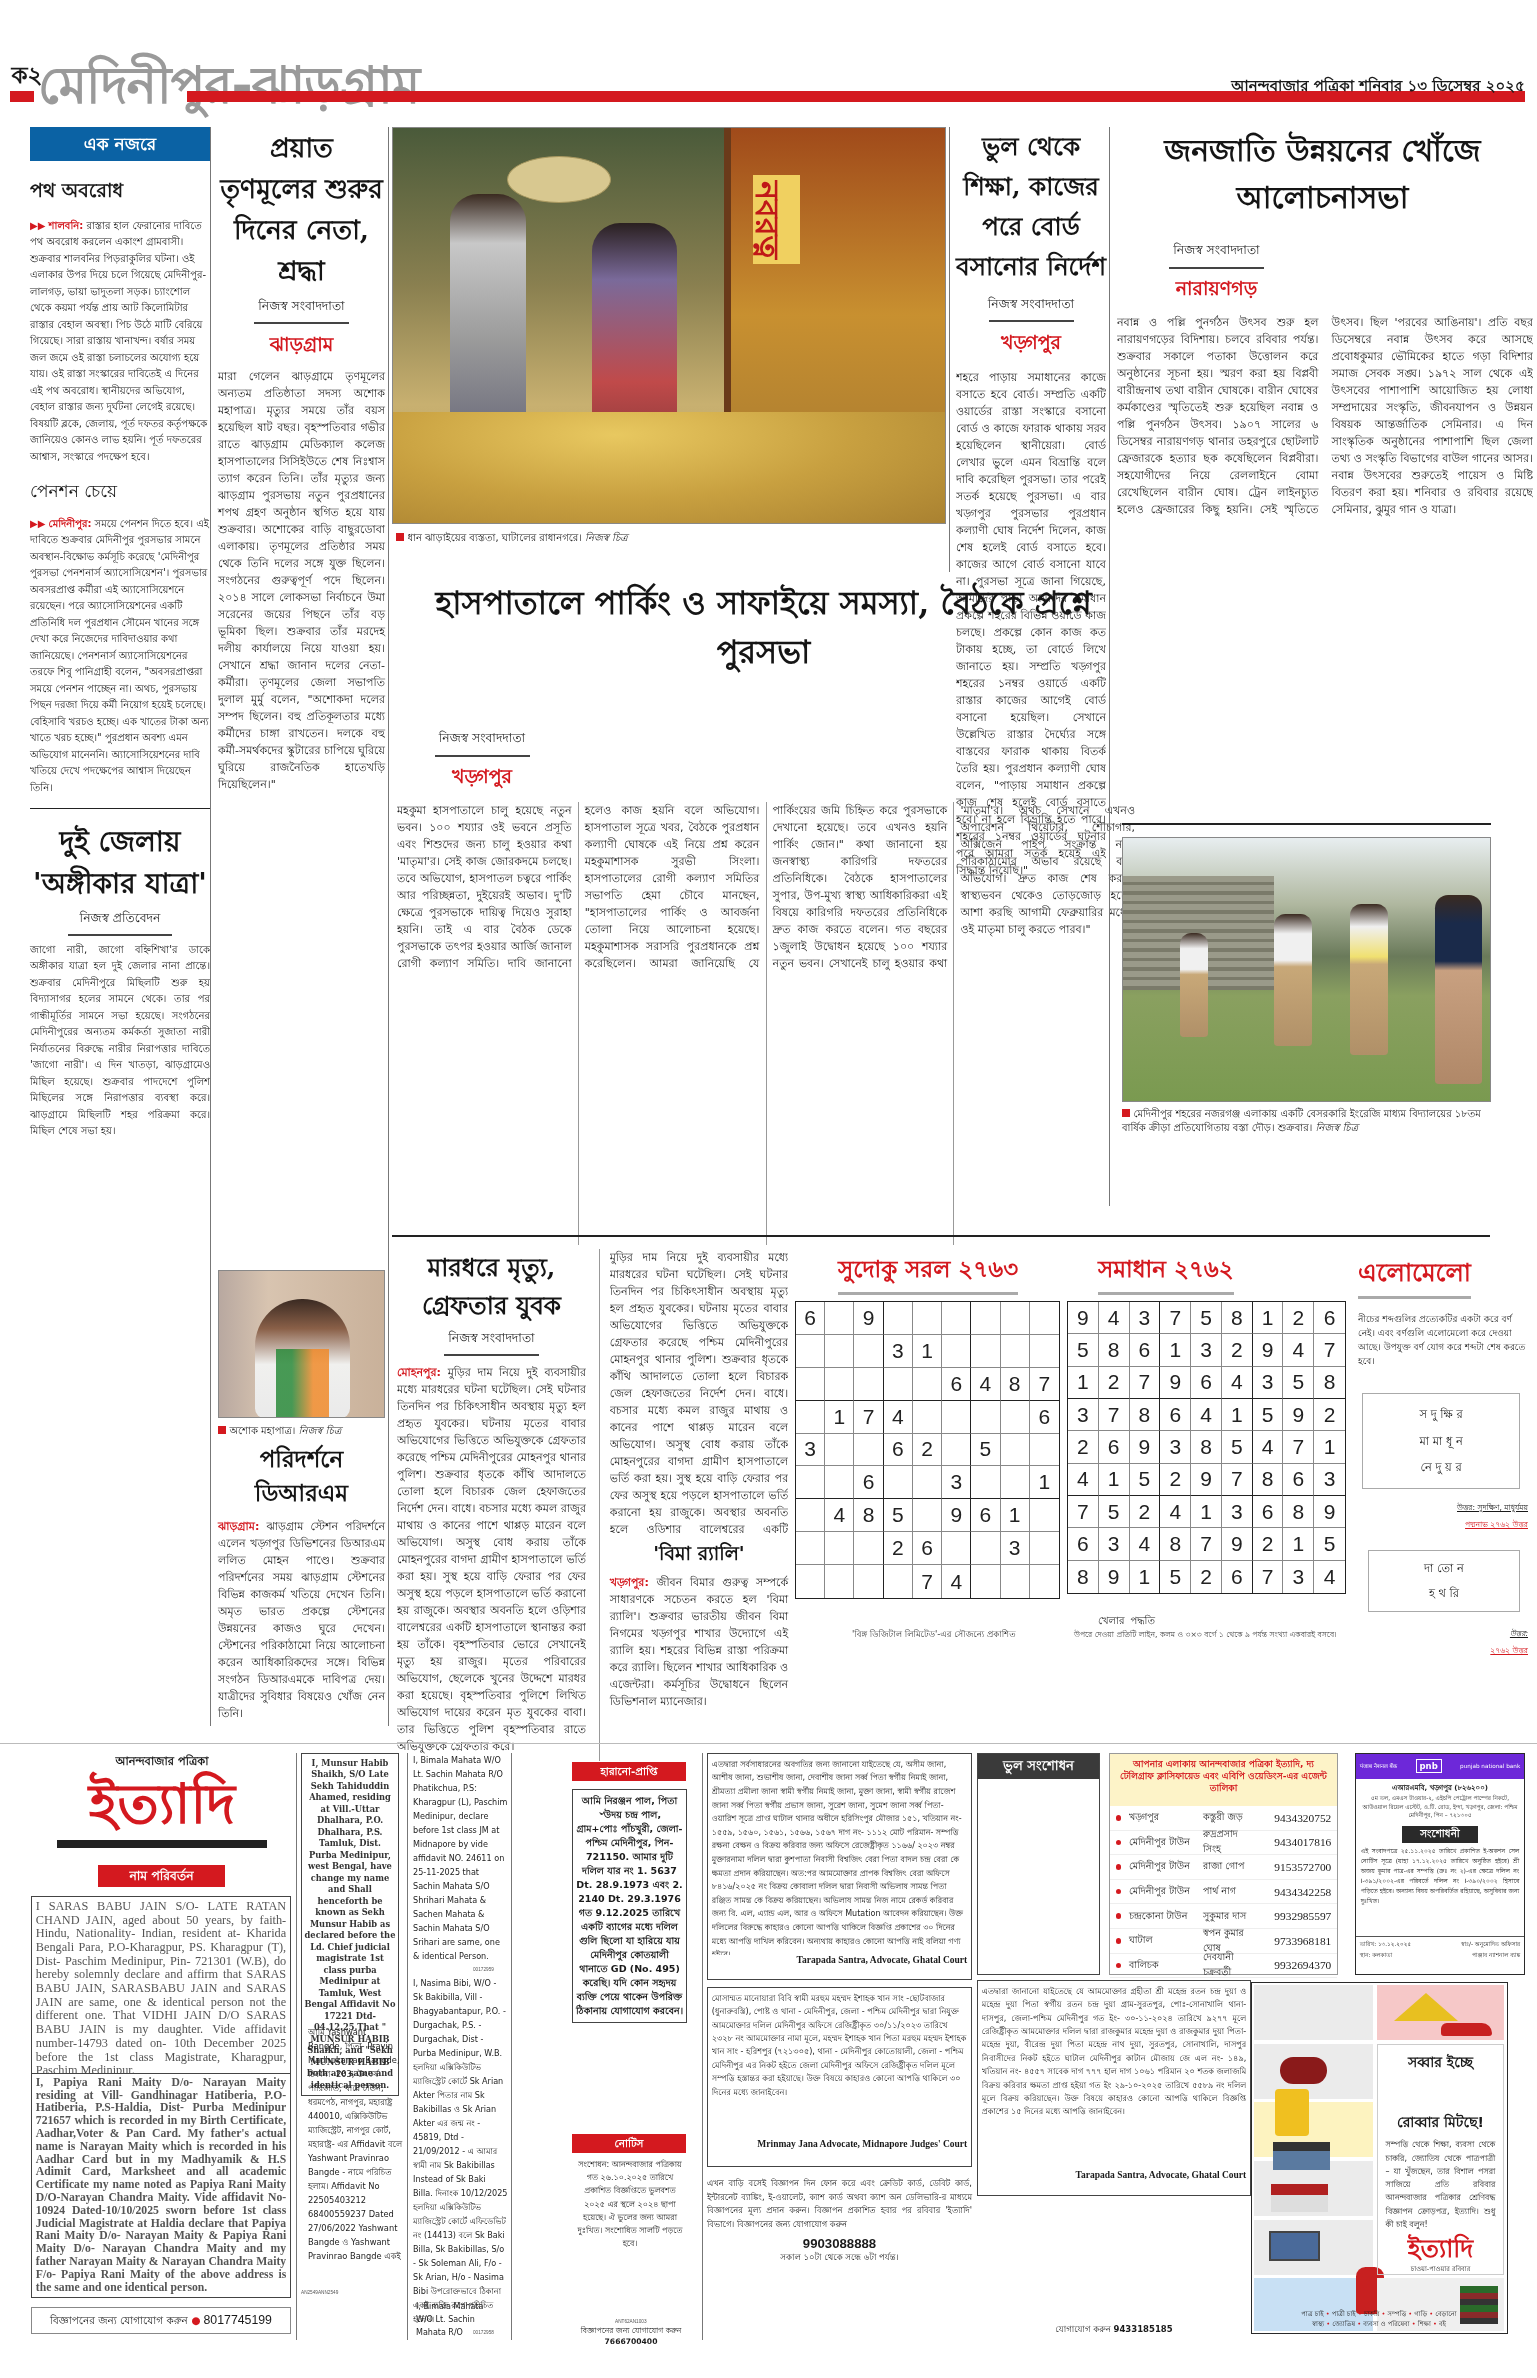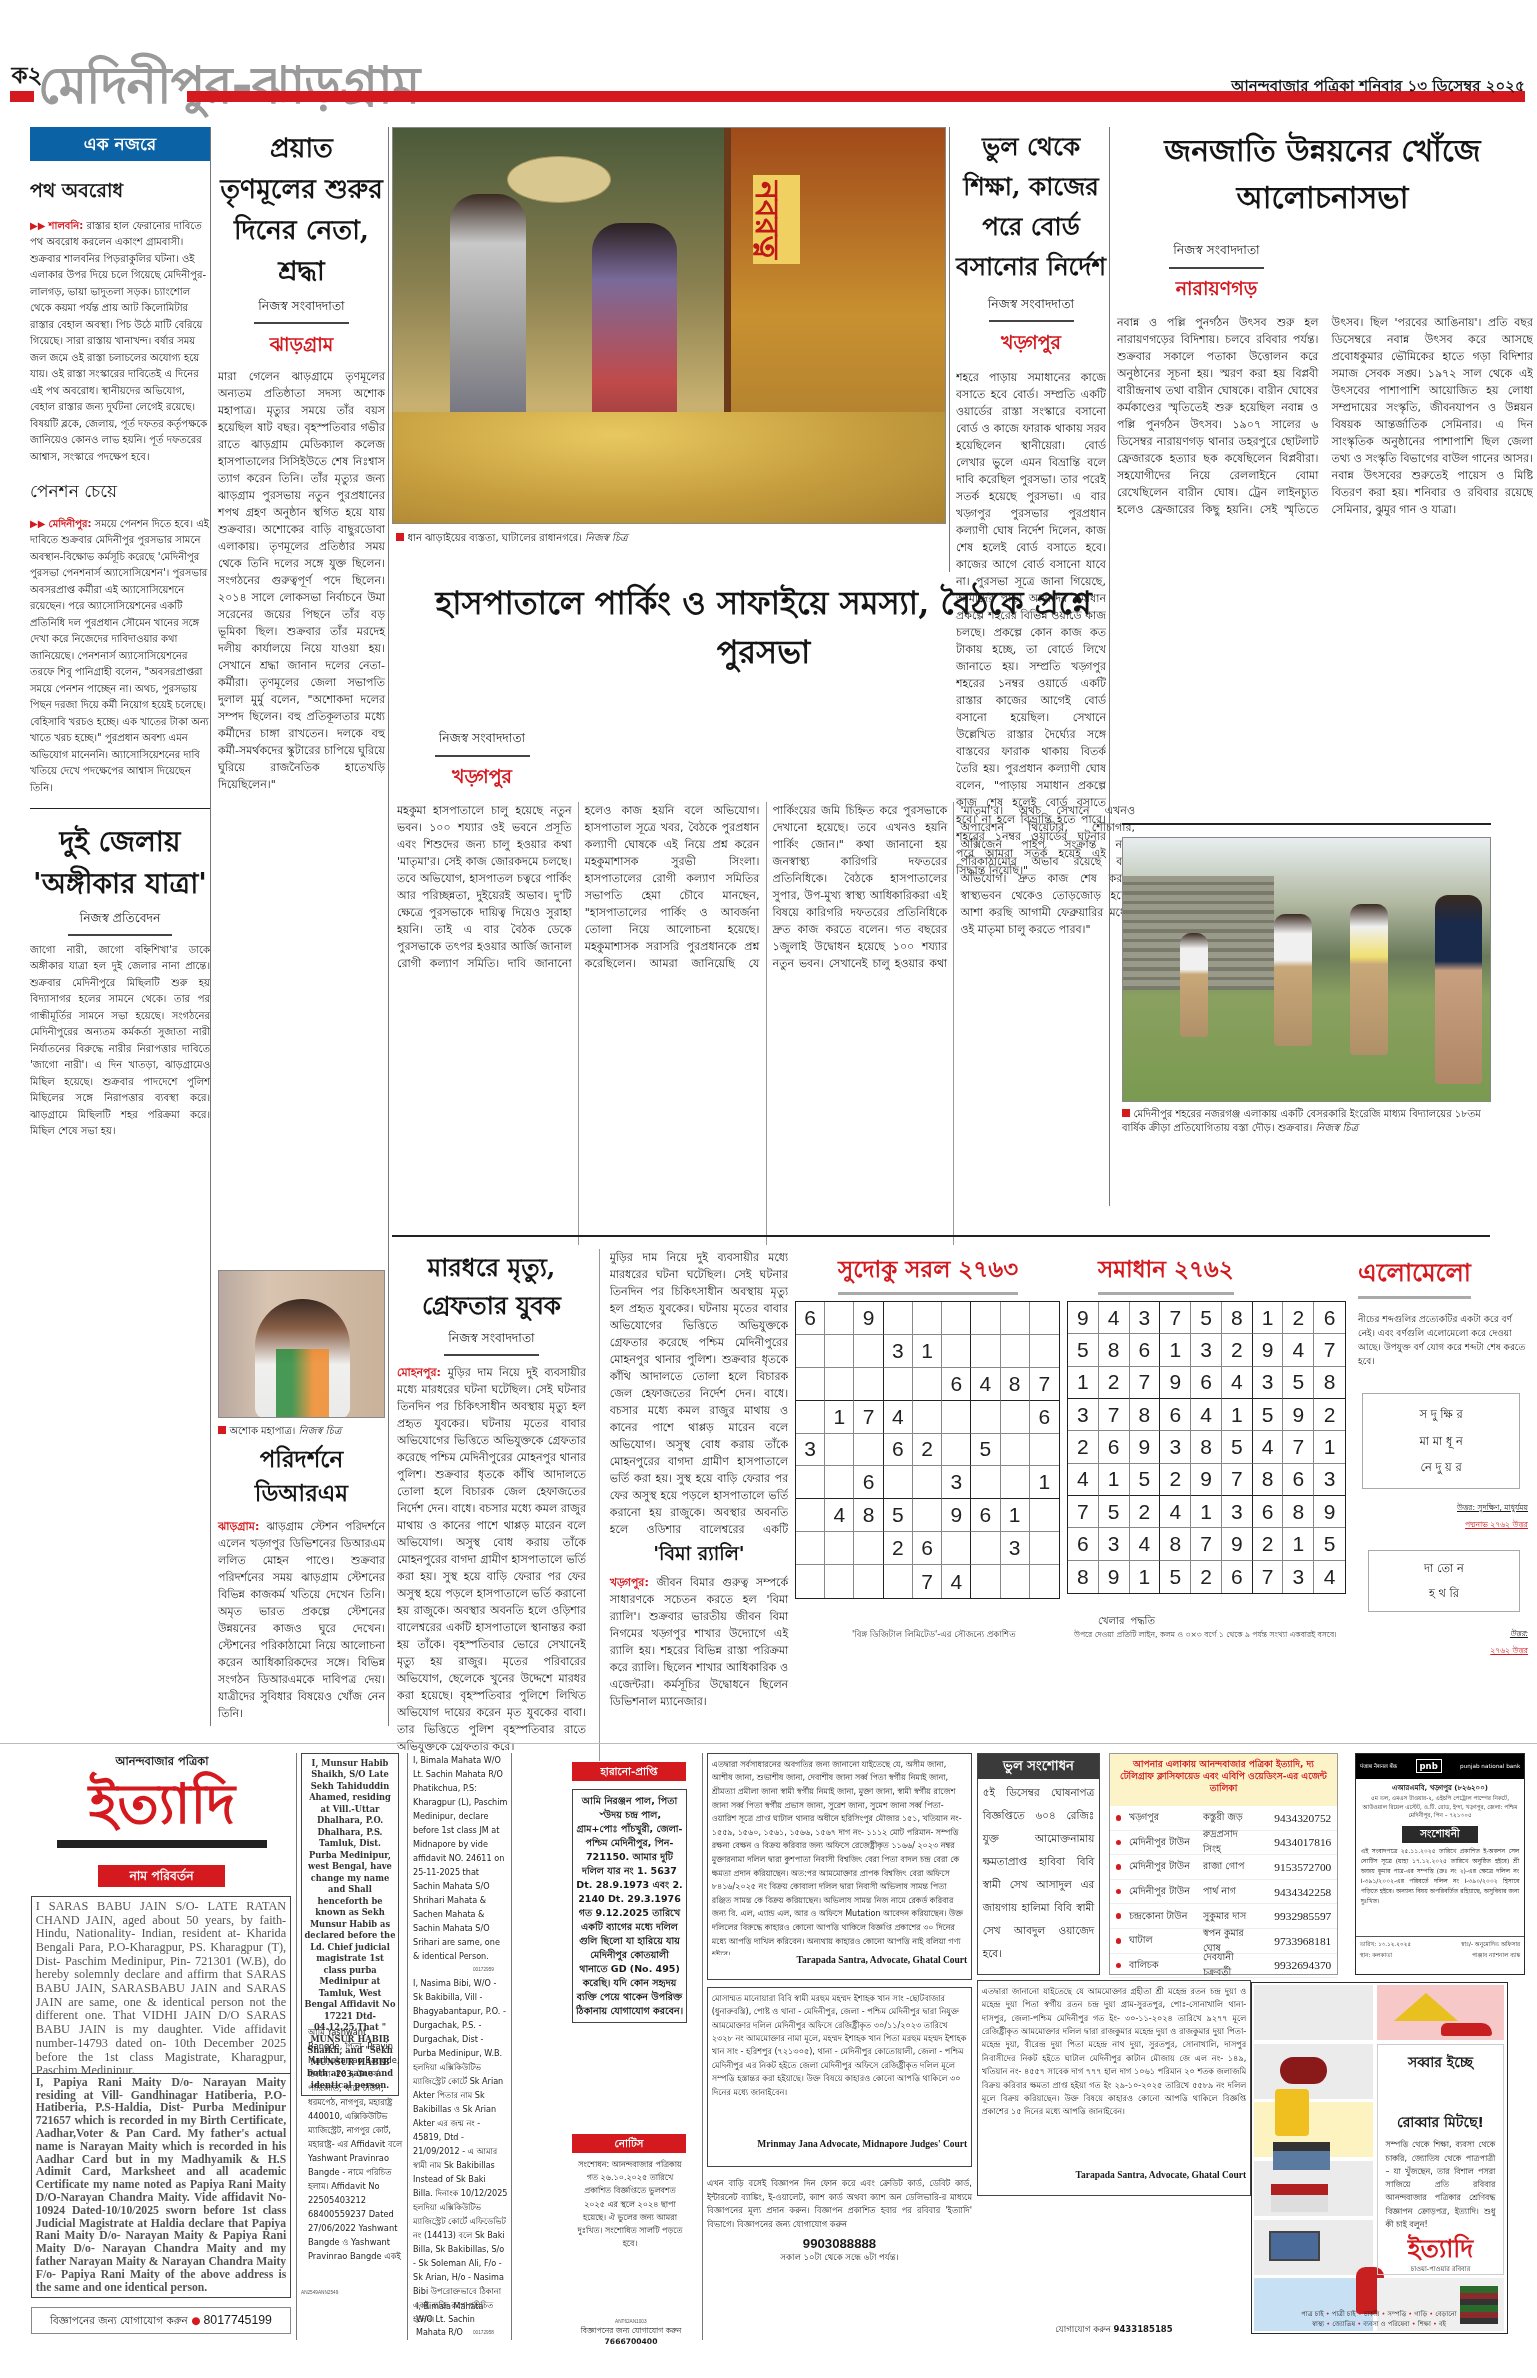--- a/index.html
+++ b/index.html
@@ -412,21 +412,20 @@
   <div style="text-align:right;font-family:'Liberation Serif',serif;font-weight:bold;font-size:9.5px;">Mrinmay Jana Advocate, Midnapore Judges' Court</div>
 </div>
 <div class="abs" style="left:707px;top:2177px;width:265px;">
   <div class="small-text" style="font-size:8.3px;line-height:13.7px;text-align:justify;">এখন বাড়ি বসেই বিজ্ঞাপন দিন ফোন করে এবং ক্রেডিট কার্ড, ডেবিট কার্ড, ইন্টারনেট ব্যাঙ্কিং, ই-ওয়ালেট, ক্যাশ কার্ড অথবা ক্যাশ অন ডেলিভারি-র মাধ্যমে বিজ্ঞাপনের মূল্য প্রদান করুন। বিজ্ঞাপন প্রকাশিত হবার পর রবিবার 'ইত্যাদি' বিভাগে। বিজ্ঞাপনের জন্য যোগাযোগ করুন</div>
   <div style="font-family:'Liberation Sans',sans-serif;font-weight:bold;font-size:13.2px;text-align:center;margin-top:3.8px;">9903088888</div>
   <div style="font-family:'DejaVu Sans',sans-serif;font-size:8.5px;text-align:center;">সকাল ১০টা থেকে সন্ধে ৬টা পর্যন্ত।</div>
 </div>
 
 <div class="abs" style="left:977px;top:1753px;width:123px;height:222px;border:1.9px solid #444;">
   <div style="background:#3a3a3a;color:#fff;font-family:'DejaVu Sans',sans-serif;font-weight:bold;font-size:13.2px;text-align:center;height:24.6px;line-height:24.6px;">ভুল সংশোধন</div>
-  <div style="font-family:'DejaVu Sans',sans-serif;font-size:10.4px;line-height:23px;text-align:justify;padding:2.8px 4.7px;">৫ই ডিসেম্বর ঘোষনাপত্র বিজ্ঞপ্তিতে ৬০৪ রেজিঃ যুক্ত আমোক্তনামায় ক্ষমতাপ্রাপ্ত হাবিবা বিবি স্বামী সেখ আসাদুল এর জায়গায় হালিমা বিবি স্বামী সেখ আবদুল ওয়াজেদ হবে।</div>
 </div>
 <div class="abs" style="left:1109px;top:1753px;width:229px;height:222px;border:0.9px solid #999;">
   <div style="background:#fdf3c8;color:#d4191f;font-family:'DejaVu Sans',sans-serif;font-weight:bold;font-size:9px;line-height:12.3px;text-align:center;padding:3.8px 5.7px;height:52px;">আপনার এলাকায় আনন্দবাজার পত্রিকা ইত্যাদি, দ্য টেলিগ্রাফ ক্লাসিফায়েড এবং এবিপি ওয়েডিংস-এর এজেন্ট তালিকা</div>
   <div id="agents-list">
       <div class="agent-row">
         <span class="dot"></span>
         <span class="town">খড়্গপুর</span>
         <span class="name">কস্তুরী জড়</span>
         <span class="phone">9434320752</span>
       </div>
@@ -472,21 +471,21 @@
 <div class="adbox" style="left:977px;top:1980px;width:274px;height:216px;border-width:0.9px;overflow:hidden;padding:3.8px;">
   <div class="small-text" style="font-size:8.1px;line-height:13.4px;height:185px;overflow:hidden;text-align:justify;">এতদ্বারা জানানো যাইতেছে যে আমমোক্তার গ্রহীতা শ্রী মহেন্দ্র রতন চন্দ্র দুয়া ও মহেন্দ্র দুয়া পিতা স্বর্গীয় রতন চন্দ্র দুয়া গ্রাম-সুরতপুর, পোঃ-সোনাখালি থানা- দাসপুর, জেলা-পশ্চিম মেদিনীপুর গত ইং- ৩০-১১-২০২৪ তারিখে ৯২৭৭ মূলে রেজিষ্ট্রীকৃত আমমোক্তার দলিল দ্বারা রাজকুমার মহেন্দ্র দুয়া ও রাজকুমার দুয়া পিতা-মহেন্দ্র দুয়া, বীরেন্দ্র দুয়া পিতা মহেন্দ্র নাথ দুয়া, সুরতপুর, সোনাখালি, দাসপুর নিবাসীদের নিকট হইতে ঘাটাল মেদিনীপুর কাটান মৌজায় জে এল নং- ১৪৯, খতিয়ান নং- ৪৫৫৭ সাবেক দাগ ৭৭৭ হাল দাগ ১০৬১ পরিমান ২০ শতক জলাজমি বিক্রয় করিবার ক্ষমতা প্রাপ্ত হইয়া গত ইং ২৯-১০-২০২৫ তারিখে ৫৫৮৯ নং দলিল মূলে বিক্রয় করিয়াছেন। উক্ত বিষয়ে কাহারও কোনো আপত্তি থাকিলে বিজ্ঞপ্তি প্রকাশের ১৫ দিনের মধ্যে আপত্তি জানাইবেন।</div>
   <div style="text-align:right;font-family:'Liberation Serif',serif;font-weight:bold;font-size:9.5px;">Tarapada Santra, Advocate, Ghatal Court</div>
 </div>
 <div class="abs" style="left:977px;top:2323px;width:274px;text-align:center;font-family:'DejaVu Sans',sans-serif;font-size:8.5px;">
   <span>যোগাযোগ করুন</span>
   <b>9433185185</b>
 </div>
 
 <div class="abs" style="left:1355px;top:1753px;width:170px;height:222px;border:1.9px solid #2a2a2a;background:#fff;">
-  <div style="background:#000000;color:#fff;display:flex;align-items:center;justify-content:space-between;padding:2.8px 3.8px;height:24.6px;font-family:'DejaVu Sans',sans-serif;font-size:5.7px;">
+  <div style="background:#6d28d9;color:#fff;display:flex;align-items:center;justify-content:space-between;padding:2.8px 3.8px;height:24.6px;font-family:'DejaVu Sans',sans-serif;font-size:5.7px;">
     <span>पंजाब नैशनल बैंक</span>
     <span style="border:0.9px solid #fff;padding:0.9px 2.8px;font-size:8.5px;font-weight:bold;">pnb</span>
     <span>punjab national bank</span>
   </div>
   <div style="font-family:'DejaVu Sans',sans-serif;font-size:7px;font-weight:bold;text-align:center;margin-top:3.8px;">এআরএমবি, খড়্গপুর (৮২৬২০০)</div>
   <div style="font-family:'DejaVu Sans',sans-serif;font-size:5.7px;text-align:center;line-height:8.5px;padding:0 3.8px;">৫ম তল, এমএস টাওয়ার-২, এইচপি পেট্রোল পাম্পের নিকটে, আউওয়াল রিয়েল এস্টেট, ও.টি. রোড, ইন্দা, খড়্গপুর, জেলা: পশ্চিম মেদিনীপুর, পিন – ৭২১৩০৫</div>
   <div style="background:#2a2a2a;color:#fff;font-family:'DejaVu Sans',sans-serif;font-weight:bold;font-size:10.4px;text-align:center;width:76px;margin:5.7px auto 3.8px;">সংশোধনী</div>
   <div style="font-family:'DejaVu Sans',sans-serif;font-size:6px;line-height:10px;padding:0 4.7px;text-align:justify;height:90px;overflow:hidden;">এই সংবাদপত্রে ২৫.১১.২০২৫ তারিখে প্রকাশিত ই-অকশন সেল নোটিস সূত্রে (যাহা ১৭.১২.২০২৫ তারিখে অনুষ্ঠিত হইবে) শ্রী অজয় কুমার পাত্র-এর সম্পত্তি (ক্রঃ নং ২)-এর ক্ষেত্রে দলিল নং I-৩৯১/২০০২-এর পরিবর্তে দলিল নং I-৩৯০/২০০২ হিসাবে পড়িতে হইবে। অন্যান্য বিষয় অপরিবর্তিত রহিয়াছে, অসুবিধার জন্য দুঃখিত।</div>
   <div style="border-top:0.9px solid #555;display:grid;grid-template-columns:1fr 1fr;font-family:'DejaVu Sans',sans-serif;font-size:5.7px;padding:1.9px 3.8px;line-height:10.4px;">
     <span>তারিখ: ১৩.১২.২০২৫</span>

